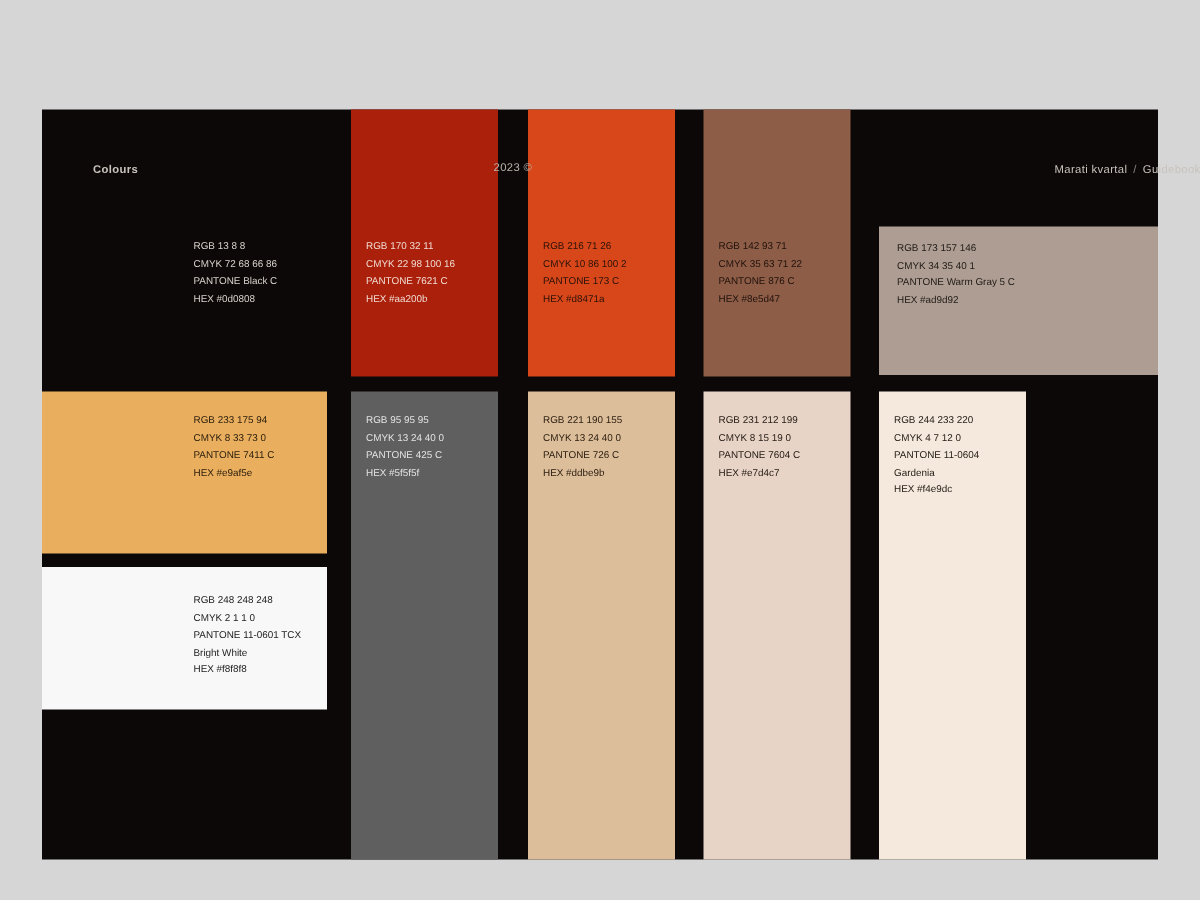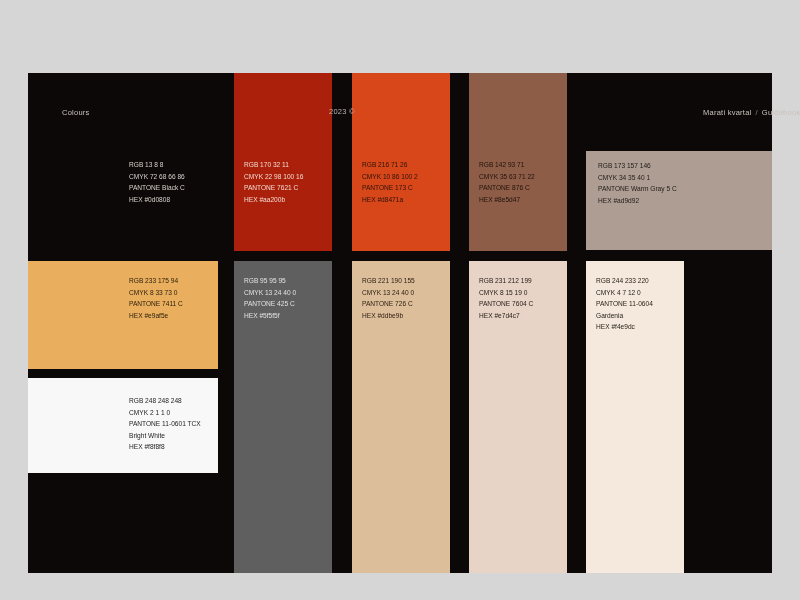--- a/index.html
+++ b/index.html
@@ -33,21 +33,21 @@
 
   
   .hdr-text {
     position: absolute;
     font-size: 7.5px;
     letter-spacing: 0.25px;
     color: #c9c3bd;
     white-space: nowrap;
     line-height: 1;
   }
-  .hdr-left   { left: 62px;  top: 109px; }
+  .hdr-left   { left: 62px;  top: 109px; font-weight: bold; }
   .hdr-center { left: 329px; top: 108px; color: #b9b3ad; }
   .hdr-right  { left: 655px; top: 109px; padding-left: 48px; }
   .hdr-sep    { color: #8a8580; padding: 0 4px; }
 
   
   .swatch {
     position: absolute;
     box-sizing: border-box;
   }
   .swatch .info {

